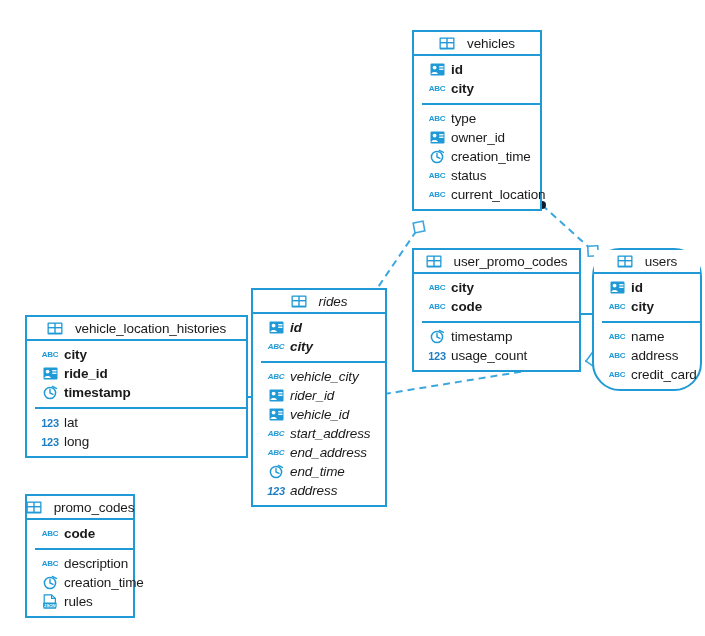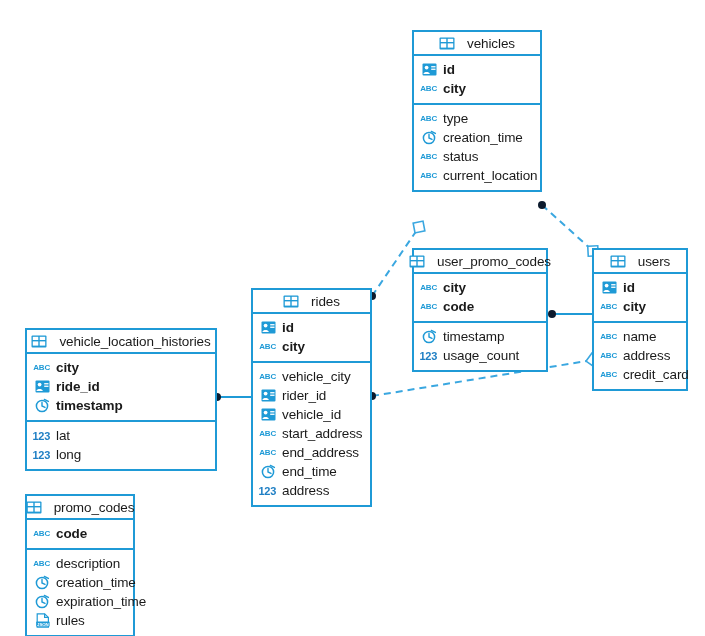--- a/index.html
+++ b/index.html
@@ -47,20 +47,21 @@
     padding: 0 6px;
   }
   .entity-title {
     font-size: 13.5px;
     color: #1a1a1a;
     white-space: nowrap;
     letter-spacing: -0.1px;
   }
   .field-group {
     padding: 4px 0 5px 0;
+    margin-left: 8px;
   }
   .field-group.keys {
     border-bottom: 2px solid #1f9ad6;
   }
   .field {
     display: flex;
     align-items: center;
     gap: 6px;
     padding: 0 7px;
     height: 19px;
@@ -71,21 +72,21 @@
   }
   .field.key .field-name {
     font-weight: bold;
   }
   .ficon {
     width: 16px;
     height: 16px;
     flex: 0 0 16px;
     display: inline-flex;
     align-items: center;
-    justify-content: flex-end;
+    justify-content: center;
   }
   .ficon svg { display: block; }
   .num-icon {
     font-size: 11px;
     font-weight: bold;
     color: #1f7fc4;
     font-family: "Liberation Sans", sans-serif;
     letter-spacing: -0.3px;
   }
   .abc-icon {
@@ -160,20 +161,32 @@
       </div>
       <div class="field-group cols">
         <div class="field">
           <span class="ficon">
             <span class="abc-icon">ABC</span>
           </span>
           <span class="field-name">type</span>
         </div>
         <div class="field">
           <span class="ficon">
+            <svg width="15" height="13" viewBox="0 0 15 13">
+              <rect x="0.5" y="0.5" width="14" height="12" rx="1" fill="#1f9ad6"></rect>
+              <circle cx="4.6" cy="4.6" r="1.9" fill="#ffffff"></circle>
+              <path d="M1.4 11 C1.9 8.4 7.3 8.4 7.8 11 Z" fill="#ffffff"></path>
+              <rect x="9.2" y="3.1" width="4.3" height="1.3" fill="#ffffff"></rect>
+              <rect x="9.2" y="5.6" width="4.3" height="1.3" fill="#ffffff"></rect>
+            </svg>
+          </span>
+          <span class="field-name">owner_id</span>
+        </div>
+        <div class="field">
+          <span class="ficon">
             <svg width="15" height="15" viewBox="0 0 15 15">
               <circle cx="7" cy="8" r="5.6" fill="#ffffff" stroke="#1f9ad6" stroke-width="1.5"></circle>
               <path d="M7 4.4 L7 8 L10 9.4" fill="none" stroke="#1f9ad6" stroke-width="1.4" stroke-linecap="round"></path>
               <path d="M9.3 1.4 L13.4 3.4" fill="none" stroke="#1f9ad6" stroke-width="1.4" stroke-linecap="round"></path>
             </svg>
           </span>
           <span class="field-name">creation_time</span>
         </div>
         <div class="field">
           <span class="ficon">
@@ -182,21 +195,21 @@
           <span class="field-name">status</span>
         </div>
         <div class="field">
           <span class="ficon">
             <span class="abc-icon">ABC</span>
           </span>
           <span class="field-name">current_location</span>
         </div>
       </div>
     </div>
-    <div class="entity" style="left: 412px; top: 248px; width: 136px;">
+    <div class="entity" style="left: 412px; top: 248px; width: 169px;">
       <div class="entity-header">
         <span class="ficon">
           <svg width="16" height="13" viewBox="0 0 16 13">
             <rect x="0.5" y="0.5" width="15" height="12" rx="1" fill="#1f9ad6"></rect>
             <rect x="1.8" y="1.8" width="5.5" height="3.2" fill="#ffffff"></rect>
             <rect x="8.7" y="1.8" width="5.5" height="3.2" fill="#ffffff"></rect>
             <rect x="1.8" y="6.4" width="5.5" height="4.2" fill="#ffffff"></rect>
             <rect x="8.7" y="6.4" width="5.5" height="4.2" fill="#ffffff"></rect>
           </svg>
         </span>
@@ -228,21 +241,21 @@
           <span class="field-name">timestamp</span>
         </div>
         <div class="field">
           <span class="ficon">
             <span class="num-icon">123</span>
           </span>
           <span class="field-name">usage_count</span>
         </div>
       </div>
     </div>
-    <div class="entity" style="left: 592px; top: 248px; width: 96px;">
+    <div class="entity" style="left: 592px; top: 248px; width: 110px; border-radius: 28px;">
       <div class="entity-header">
         <span class="ficon">
           <svg width="16" height="13" viewBox="0 0 16 13">
             <rect x="0.5" y="0.5" width="15" height="12" rx="1" fill="#1f9ad6"></rect>
             <rect x="1.8" y="1.8" width="5.5" height="3.2" fill="#ffffff"></rect>
             <rect x="8.7" y="1.8" width="5.5" height="3.2" fill="#ffffff"></rect>
             <rect x="1.8" y="6.4" width="5.5" height="4.2" fill="#ffffff"></rect>
             <rect x="8.7" y="6.4" width="5.5" height="4.2" fill="#ffffff"></rect>
           </svg>
         </span>
@@ -282,21 +295,21 @@
           <span class="field-name">address</span>
         </div>
         <div class="field">
           <span class="ficon">
             <span class="abc-icon">ABC</span>
           </span>
           <span class="field-name">credit_card</span>
         </div>
       </div>
     </div>
-    <div class="entity" style="left: 251px; top: 288px; width: 121px;">
+    <div class="entity" style="left: 251px; top: 288px; width: 136px; font-style: italic;">
       <div class="entity-header">
         <span class="ficon">
           <svg width="16" height="13" viewBox="0 0 16 13">
             <rect x="0.5" y="0.5" width="15" height="12" rx="1" fill="#1f9ad6"></rect>
             <rect x="1.8" y="1.8" width="5.5" height="3.2" fill="#ffffff"></rect>
             <rect x="8.7" y="1.8" width="5.5" height="3.2" fill="#ffffff"></rect>
             <rect x="1.8" y="6.4" width="5.5" height="4.2" fill="#ffffff"></rect>
             <rect x="8.7" y="6.4" width="5.5" height="4.2" fill="#ffffff"></rect>
           </svg>
         </span>
@@ -376,21 +389,21 @@
           <span class="field-name">end_time</span>
         </div>
         <div class="field">
           <span class="ficon">
             <span class="num-icon">123</span>
           </span>
           <span class="field-name">address</span>
         </div>
       </div>
     </div>
-    <div class="entity" style="left: 25px; top: 328px; width: 192px;">
+    <div class="entity" style="left: 25px; top: 315px; width: 223px;">
       <div class="entity-header">
         <span class="ficon">
           <svg width="16" height="13" viewBox="0 0 16 13">
             <rect x="0.5" y="0.5" width="15" height="12" rx="1" fill="#1f9ad6"></rect>
             <rect x="1.8" y="1.8" width="5.5" height="3.2" fill="#ffffff"></rect>
             <rect x="8.7" y="1.8" width="5.5" height="3.2" fill="#ffffff"></rect>
             <rect x="1.8" y="6.4" width="5.5" height="4.2" fill="#ffffff"></rect>
             <rect x="8.7" y="6.4" width="5.5" height="4.2" fill="#ffffff"></rect>
           </svg>
         </span>
@@ -474,30 +487,20 @@
             <svg width="15" height="15" viewBox="0 0 15 15">
               <circle cx="7" cy="8" r="5.6" fill="#ffffff" stroke="#1f9ad6" stroke-width="1.5"></circle>
               <path d="M7 4.4 L7 8 L10 9.4" fill="none" stroke="#1f9ad6" stroke-width="1.4" stroke-linecap="round"></path>
               <path d="M9.3 1.4 L13.4 3.4" fill="none" stroke="#1f9ad6" stroke-width="1.4" stroke-linecap="round"></path>
             </svg>
           </span>
           <span class="field-name">creation_time</span>
         </div>
         <div class="field">
           <span class="ficon">
-            <svg width="15" height="15" viewBox="0 0 15 15">
-              <circle cx="7" cy="8" r="5.6" fill="#ffffff" stroke="#1f9ad6" stroke-width="1.5"></circle>
-              <path d="M7 4.4 L7 8 L10 9.4" fill="none" stroke="#1f9ad6" stroke-width="1.4" stroke-linecap="round"></path>
-              <path d="M9.3 1.4 L13.4 3.4" fill="none" stroke="#1f9ad6" stroke-width="1.4" stroke-linecap="round"></path>
-            </svg>
-          </span>
-          <span class="field-name">expiration_time</span>
-        </div>
-        <div class="field">
-          <span class="ficon">
             <svg width="14" height="15" viewBox="0 0 14 15">
               <path d="M1.2 0.8 H8.6 L12.4 4.4 V14.2 H1.2 Z" fill="#ffffff" stroke="#1f9ad6" stroke-width="1.2"></path>
               <path d="M8.6 0.8 V4.4 H12.4" fill="none" stroke="#1f9ad6" stroke-width="1.2"></path>
               <rect x="0.2" y="8.6" width="13.4" height="5" rx="0.6" fill="#1f9ad6"></rect>
               <text x="6.9" y="12.8" font-family="Liberation Sans, sans-serif" font-size="4.4" font-weight="bold" fill="#ffffff" text-anchor="middle">JSON</text>
             </svg>
           </span>
           <span class="field-name">rules</span>
         </div>
       </div>

